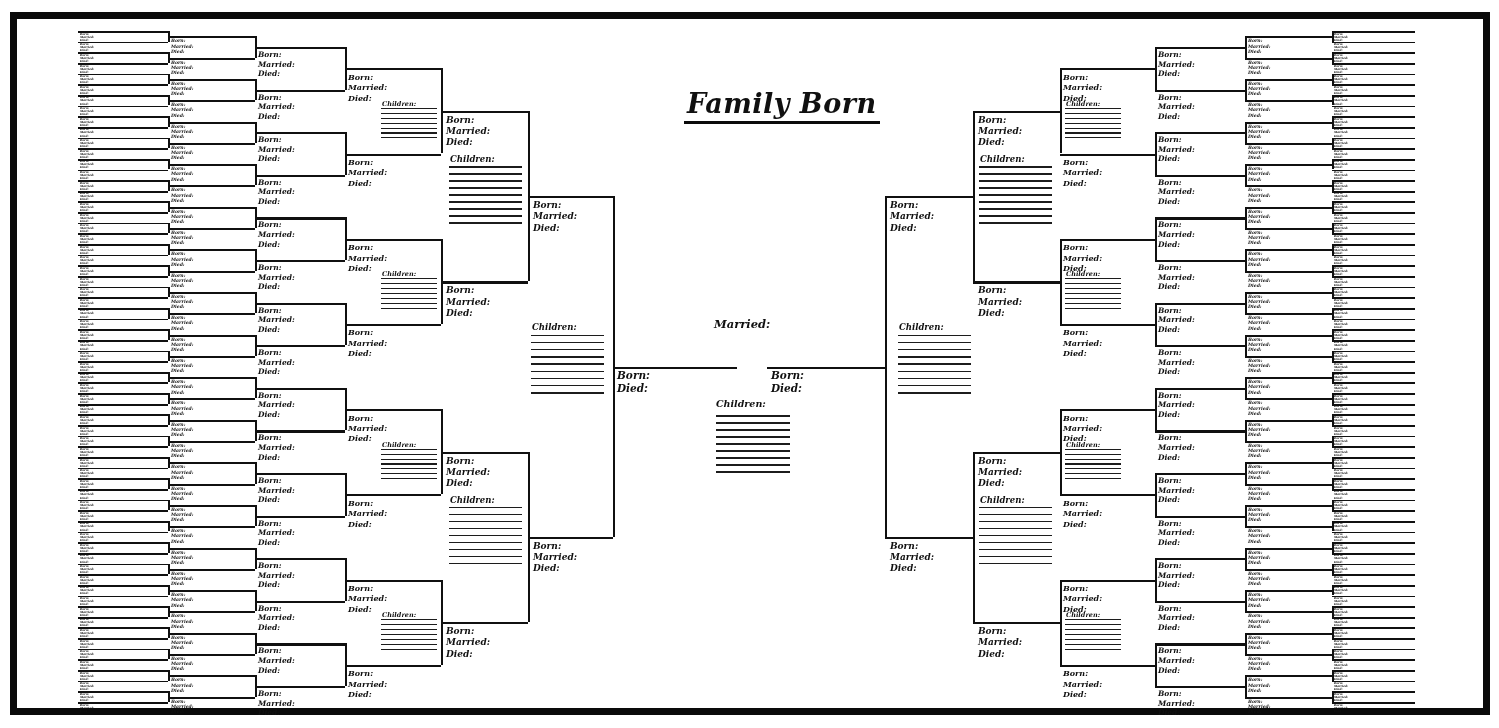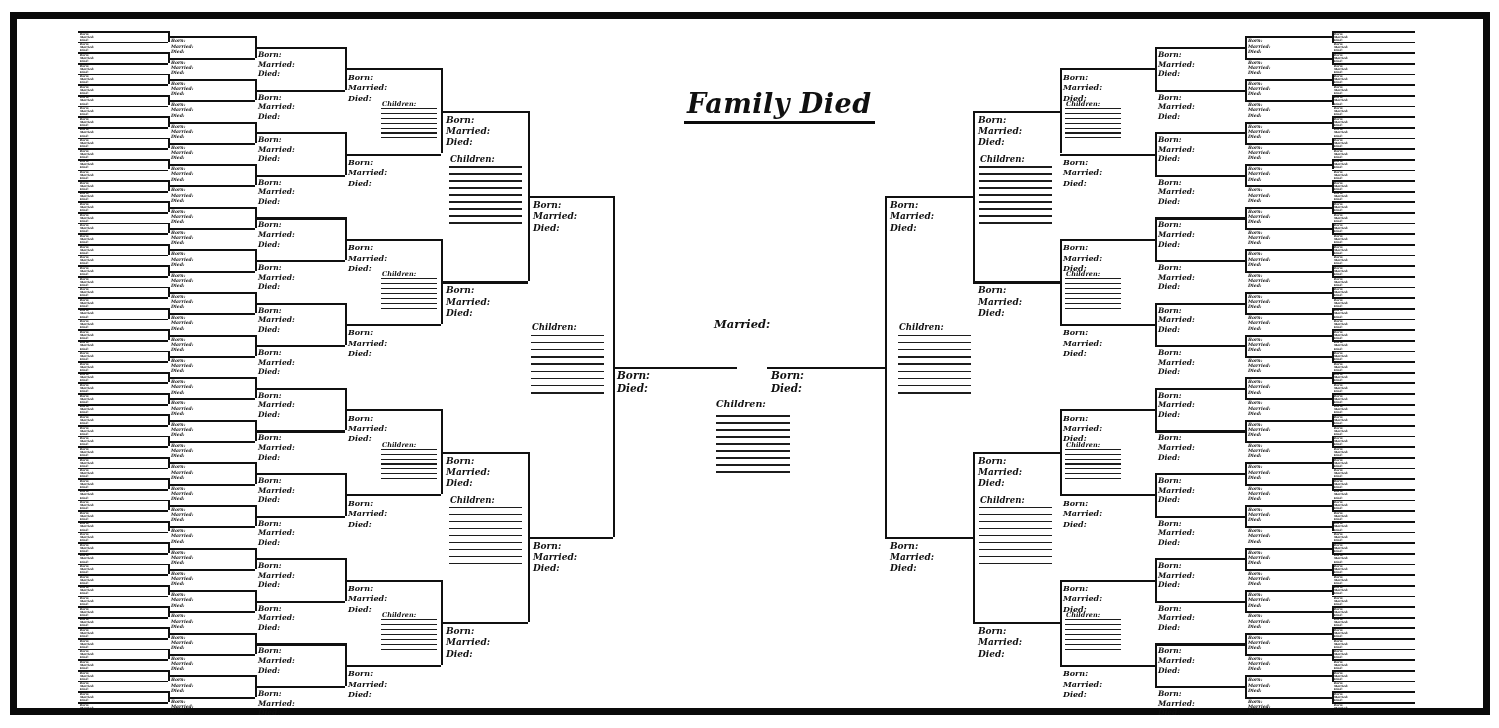--- a/index.html
+++ b/index.html
@@ -21,21 +21,21 @@
   .cl{background:#1c1c1c;}
   .tb{position:absolute;font-weight:bold;white-space:nowrap;}
   .tb div{white-space:nowrap;}
   .clab{position:absolute;font-weight:bold;white-space:nowrap;}
 </style>
 </head>
 <body>
 
 <div id="canvas">
   <div class="border-frame"></div>
-  <div class="title">Family Died</div>
+  <div class="title">Family Born</div>
 
   <div class="married-label">Married:</div>
 
   <div class="center-bd husband">
     <div>Born:</div>
     <div>Died:</div>
   </div>
 
   <div class="center-bd wife">
     <div>Born:</div>

